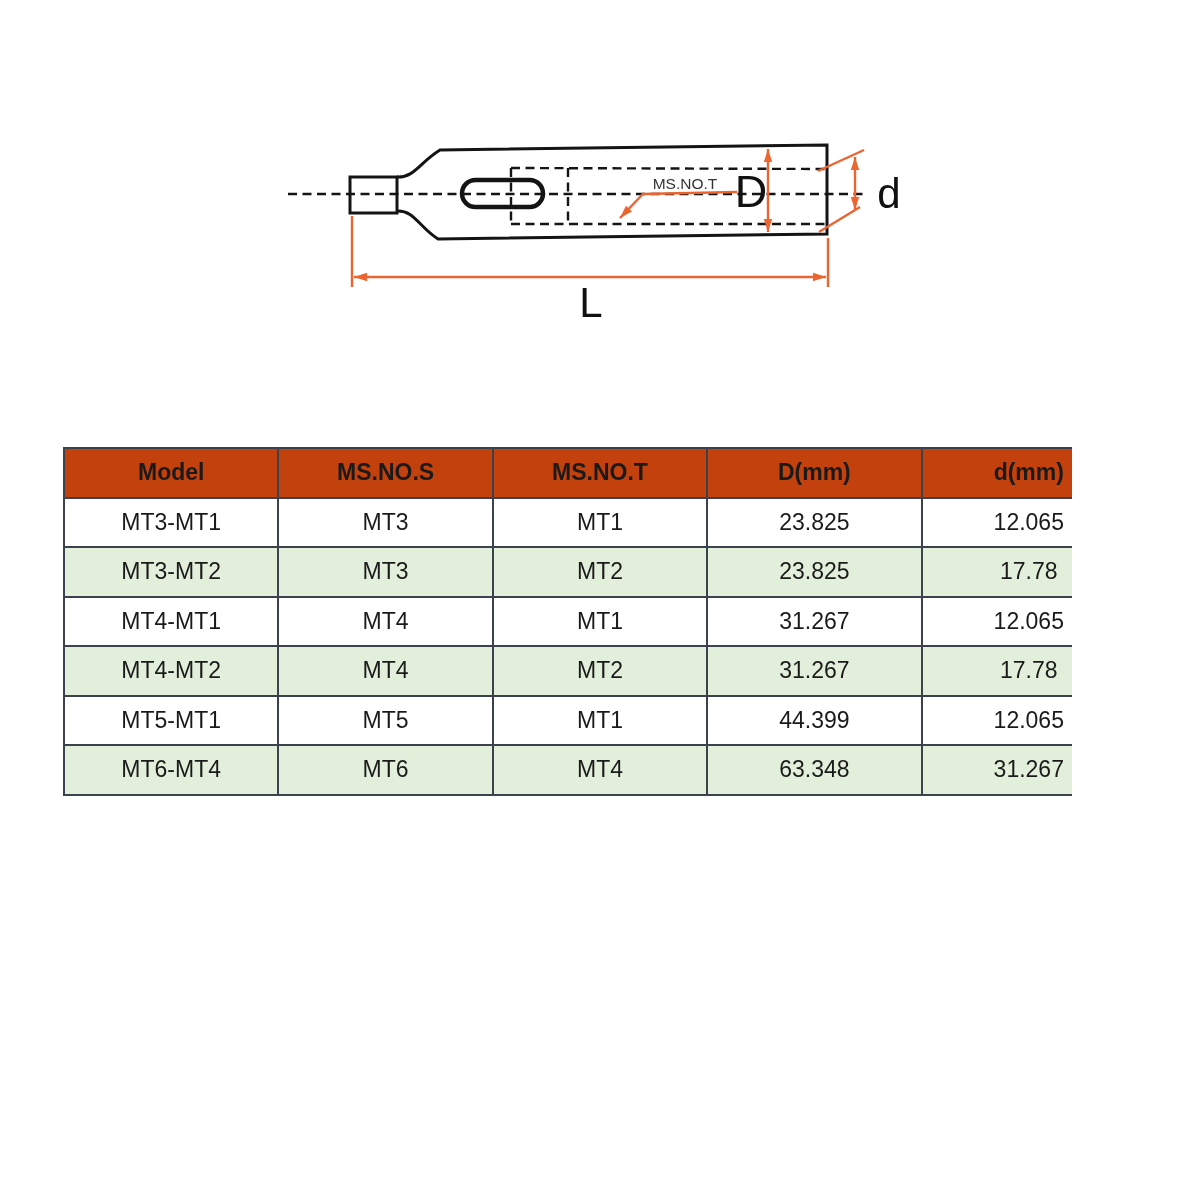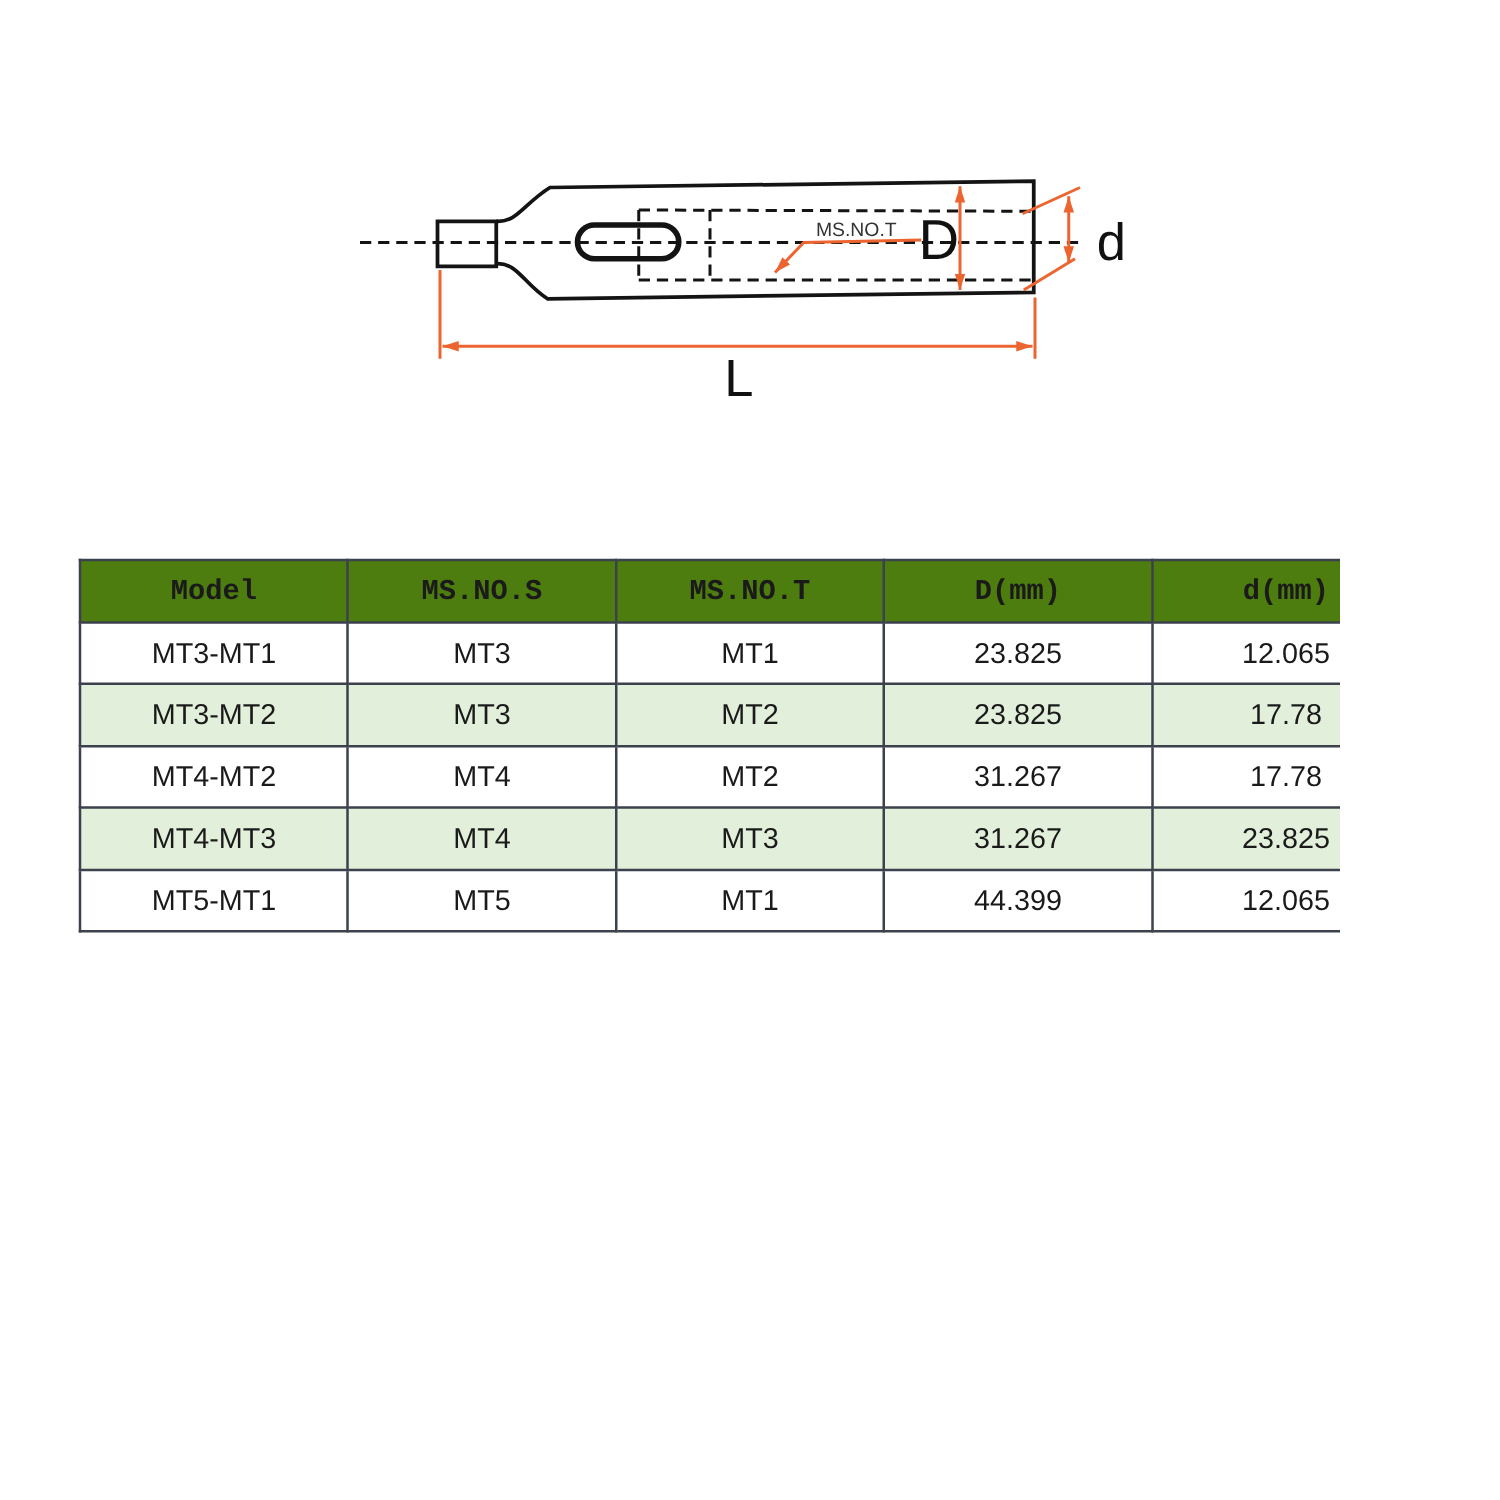--- a/index.html
+++ b/index.html
@@ -39,23 +39,22 @@
   }
   table.spec th, table.spec td {
     border: 2px solid #3C424D;
     height: 47.5px;
     padding: 0;
     text-align: center;
     vertical-align: middle;
     background: #ffffff;
   }
   table.spec thead th {
-    background: #4d7c0f;
+    background: #c2410c;
     font-weight: bold;
-    font-family: Liberation Mono, monospace;
   }
   table.spec tbody tr:nth-child(even) td {
     background: #E2EFDA;
   }
 </style>
 </head>
 <body>
 
 <div class="canvas">
 
@@ -121,36 +120,43 @@
           <td>12.065</td>
         </tr>
         <tr>
           <td>MT3-MT2</td>
           <td>MT3</td>
           <td>MT2</td>
           <td>23.825</td>
           <td>17.78</td>
         </tr>
         <tr>
+          <td>MT4-MT1</td>
+          <td>MT4</td>
+          <td>MT1</td>
+          <td>31.267</td>
+          <td>12.065</td>
+        </tr>
+        <tr>
           <td>MT4-MT2</td>
           <td>MT4</td>
           <td>MT2</td>
           <td>31.267</td>
           <td>17.78</td>
-        </tr>
-        <tr>
-          <td>MT4-MT3</td>
-          <td>MT4</td>
-          <td>MT3</td>
-          <td>31.267</td>
-          <td>23.825</td>
         </tr>
         <tr>
           <td>MT5-MT1</td>
           <td>MT5</td>
           <td>MT1</td>
           <td>44.399</td>
           <td>12.065</td>
         </tr>
+        <tr>
+          <td>MT6-MT4</td>
+          <td>MT6</td>
+          <td>MT4</td>
+          <td>63.348</td>
+          <td>31.267</td>
+        </tr>
       </tbody>
   </table>
 
 </div>
 
 </body></html>

